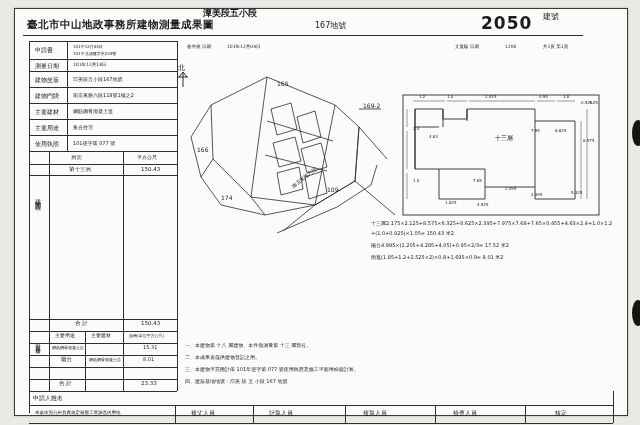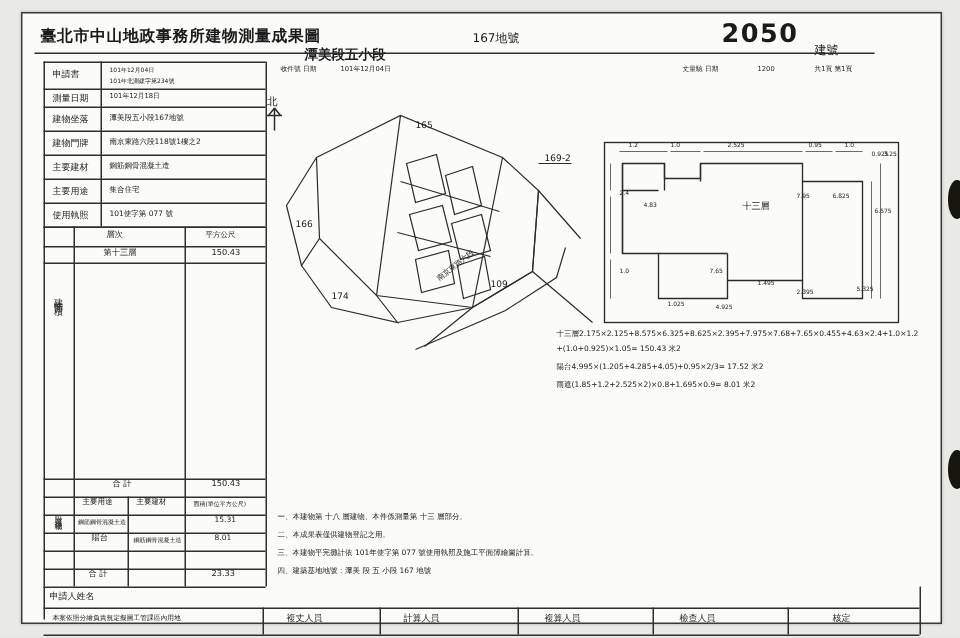--- a/index.html
+++ b/index.html
@@ -20,24 +20,24 @@
 </head>
 <body>
 
 <div id="sheet">
   <div class="corner" style="right:-4px;top:120px;"></div>
   <div class="corner" style="right:-4px;top:300px;"></div>
 
   <div id="paper">
 
     <div class="tx title" style="left:12px;top:10px;">臺北市中山地政事務所建物測量成果圖</div>
-    <div class="tx" style="left:188px;top:24px;font-size:9px;font-weight:bold;">潭美段五小段</div>
+    <div class="tx" style="left:188px;top:0;font-size:9px;font-weight:bold;">潭美段五小段</div>
     <div class="tx" style="left:300px;top:13px;font-size:8px;">167地號</div>
     <div class="tx big" style="left:466px;top:6px;">2050</div>
-    <div class="tx" style="left:528px;top:21px;font-size:8px;">建號</div>
+    <div class="tx" style="left:528px;top:4px;font-size:8px;">建號</div>
 
     <div class="ln h" style="left:8px;top:26px;width:560px;"></div>
 
     <div class="ln h" style="left:14px;top:32px;width:148px;"></div>
     <div class="ln h" style="left:14px;top:50px;width:148px;"></div>
     <div class="ln h" style="left:14px;top:62px;width:148px;"></div>
     <div class="ln h" style="left:14px;top:78px;width:148px;"></div>
     <div class="ln h" style="left:14px;top:94px;width:148px;"></div>
     <div class="ln h" style="left:14px;top:110px;width:148px;"></div>
     <div class="ln h" style="left:14px;top:126px;width:148px;"></div>

